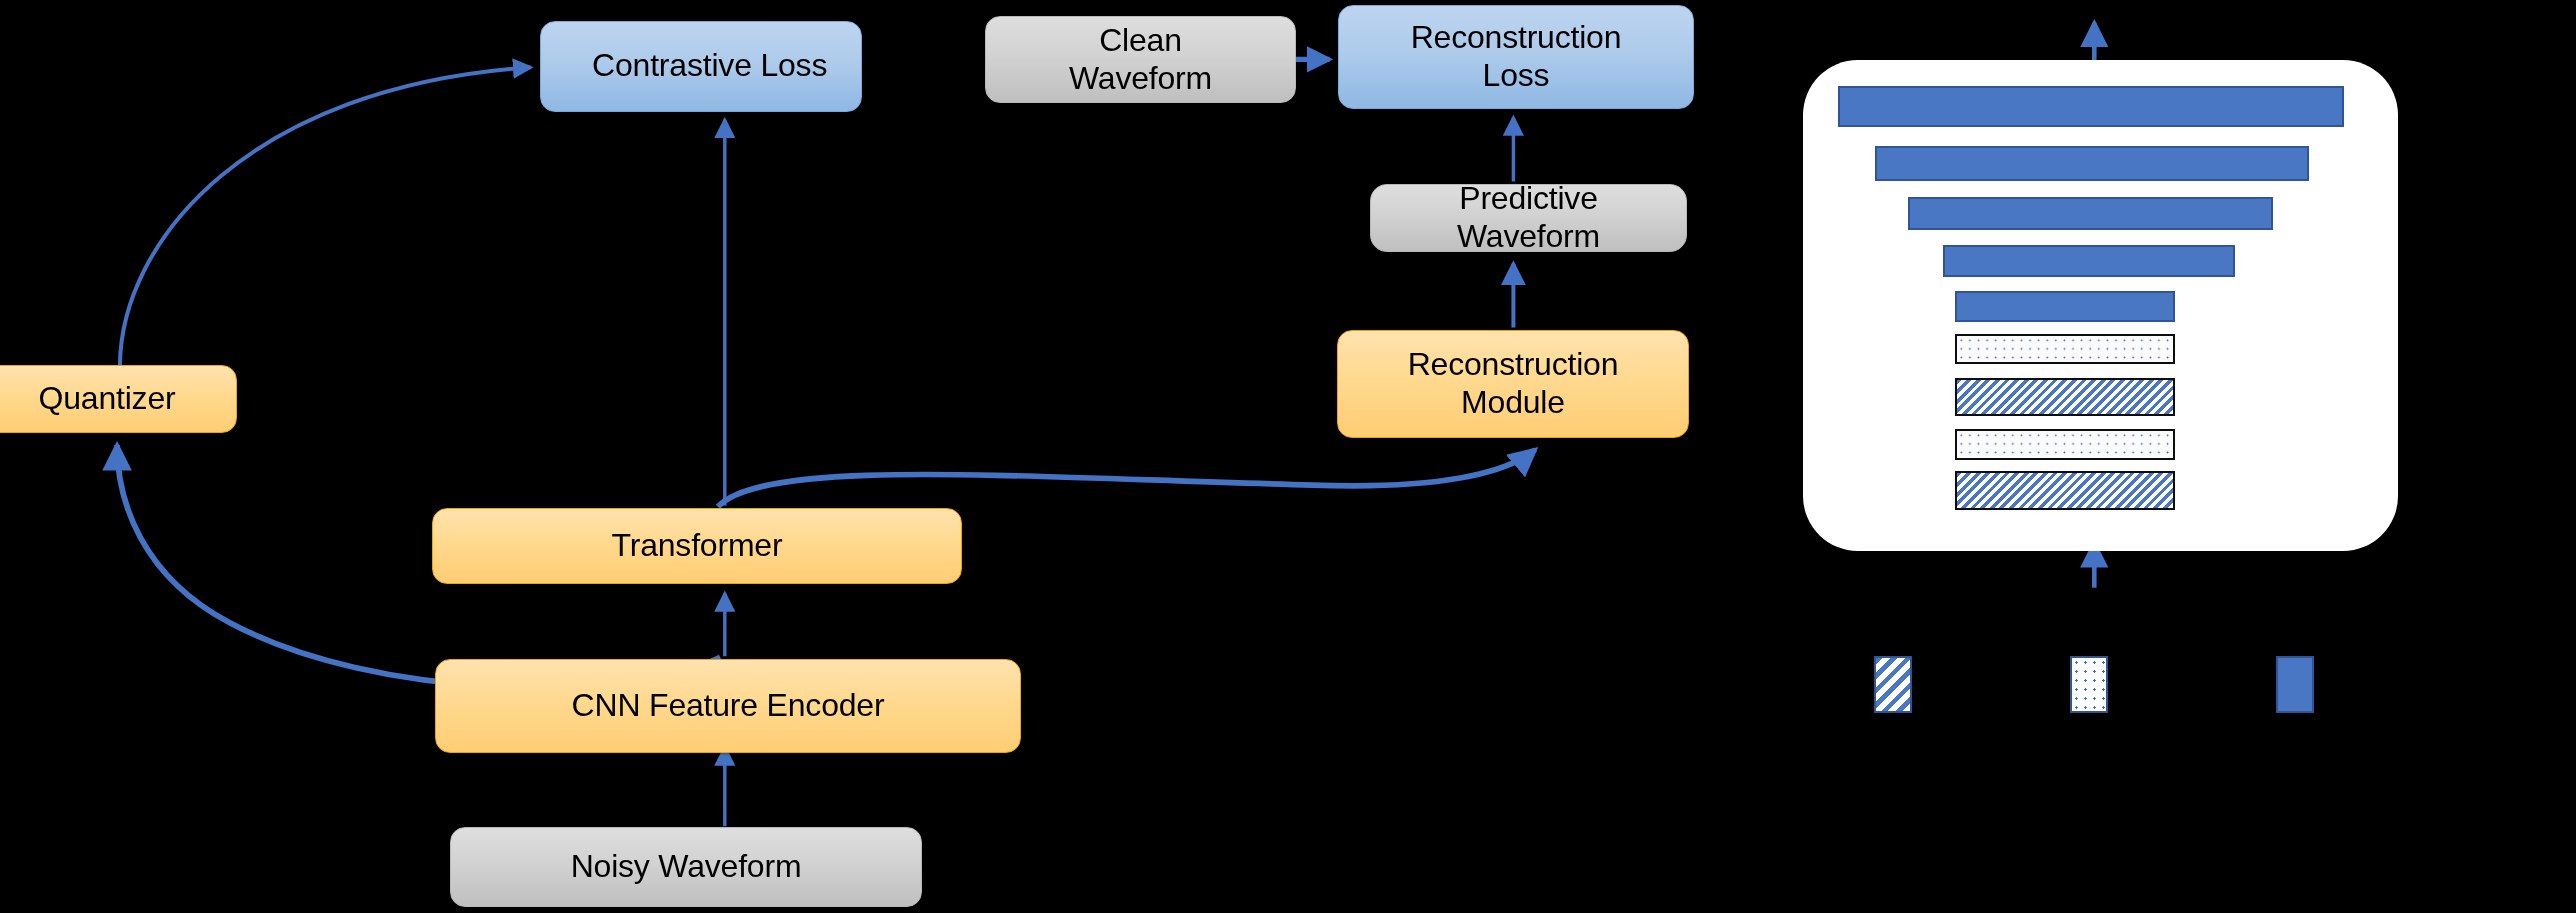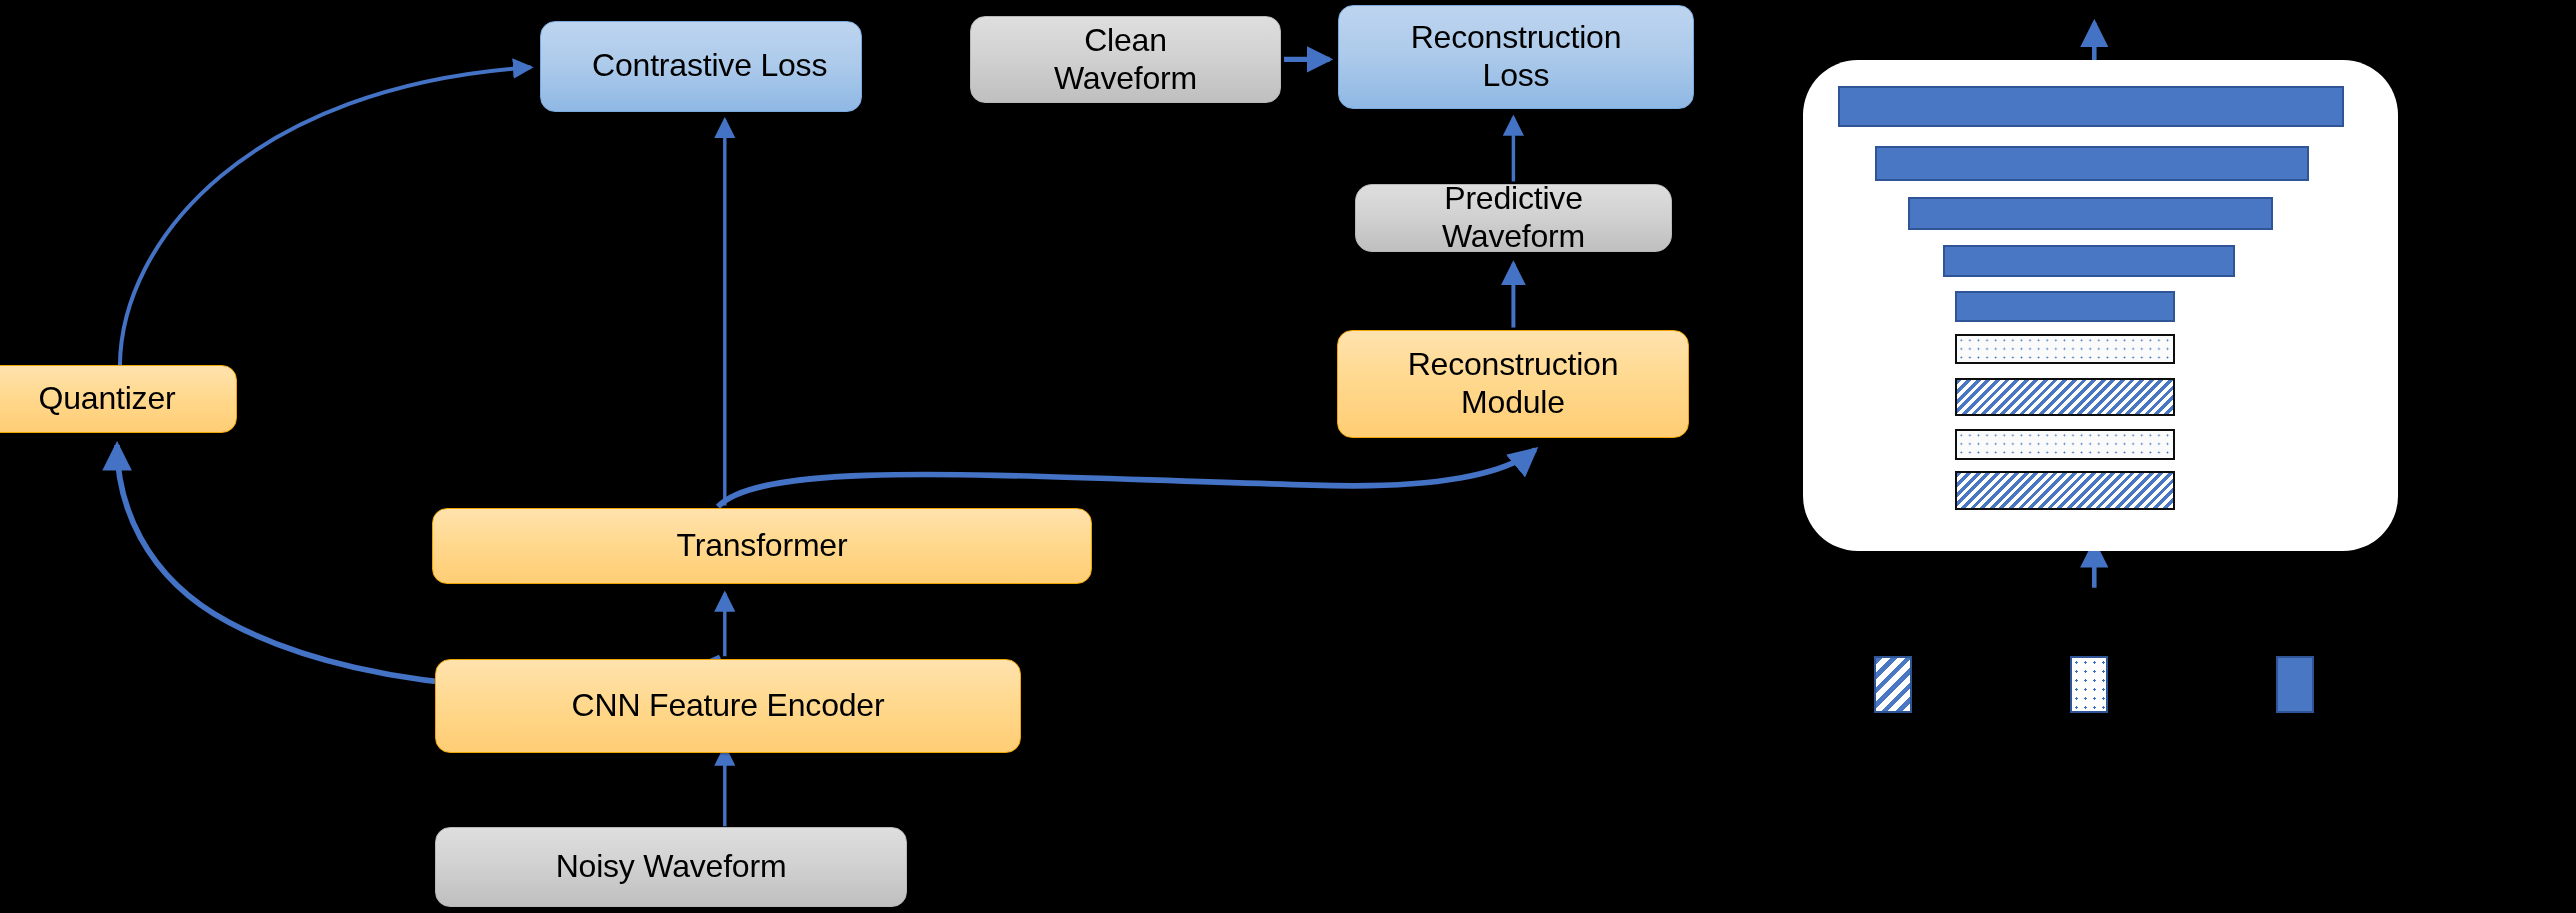--- a/index.html
+++ b/index.html
@@ -24,20 +24,21 @@
     border-radius:15px;
     font-size:32px;
     font-weight:400;
     letter-spacing:-0.2px;
     padding:2.3px 5.7px;
   }
   .node.gray{
     background:linear-gradient(180deg,#dedede 0%,#d2d2d2 45%,#bfbfbf 100%);
     border:1.1px solid #b8b8b8;
     box-shadow:0 1.1px 1.1px rgba(0,0,0,.18);
+    margin-left:15px;
   }
   .node.blue{
     background:linear-gradient(180deg,#bdd4ef 0%,#aecbeb 45%,#8fb8e4 100%);
     border:1.1px solid #7aa9dd;
     box-shadow:0 1.1px 1.1px rgba(0,0,0,.18);
   }
   .node.orange{
     background:linear-gradient(180deg,#ffe2ae 0%,#ffd98f 45%,#ffcd74 100%);
     border:1.1px solid #f0a500;
     box-shadow:0 1.1px 1.1px rgba(0,0,0,.18);
@@ -133,21 +134,21 @@
 
   <div class="node blue" id="n-reconstruction-loss" style="left: 1338px; top: 4.6px; width: 356px; height: 104px;">Reconstruction
 Loss</div>
 
   <div class="node gray" id="n-predictive-waveform" style="left: 1355px; top: 184px; width: 317px; height: 68px; border-radius: 17px;">Predictive
 Waveform</div>
 
   <div class="node orange" id="n-reconstruction-module" style="left: 1337px; top: 330px; width: 352px; height: 108px;">Reconstruction
 Module</div>
 
-  <div class="node orange" id="n-transformer" style="left: 432px; top: 508px; width: 660px; height: 76px;">Transformer</div>
+  <div class="node orange" id="n-transformer" style="left: 432px; top: 508px; width: 530px; height: 76px;">Transformer</div>
 
   <div class="node orange" id="n-cnn-feature-encoder" style="left: 435px; top: 659px; width: 586px; height: 94px;">CNN Feature Encoder</div>
 
   <div class="node gray" id="n-noisy-waveform" style="left: 435px; top: 827px; width: 472px; height: 80px;">Noisy Waveform</div>
 
   <div id="encoder-panel" style="left: 1803px; top: 60px; width: 595px; height: 491px;">
       <div class="funnel-bar solid" style="left: 35px; top: 26px; width: 506px; height: 41px;"></div>
       <div class="funnel-bar solid" style="left: 72px; top: 86px; width: 434px; height: 35px;"></div>
       <div class="funnel-bar solid" style="left: 105px; top: 137px; width: 365px; height: 33px;"></div>
       <div class="funnel-bar solid" style="left: 140px; top: 185px; width: 292px; height: 32px;"></div>

